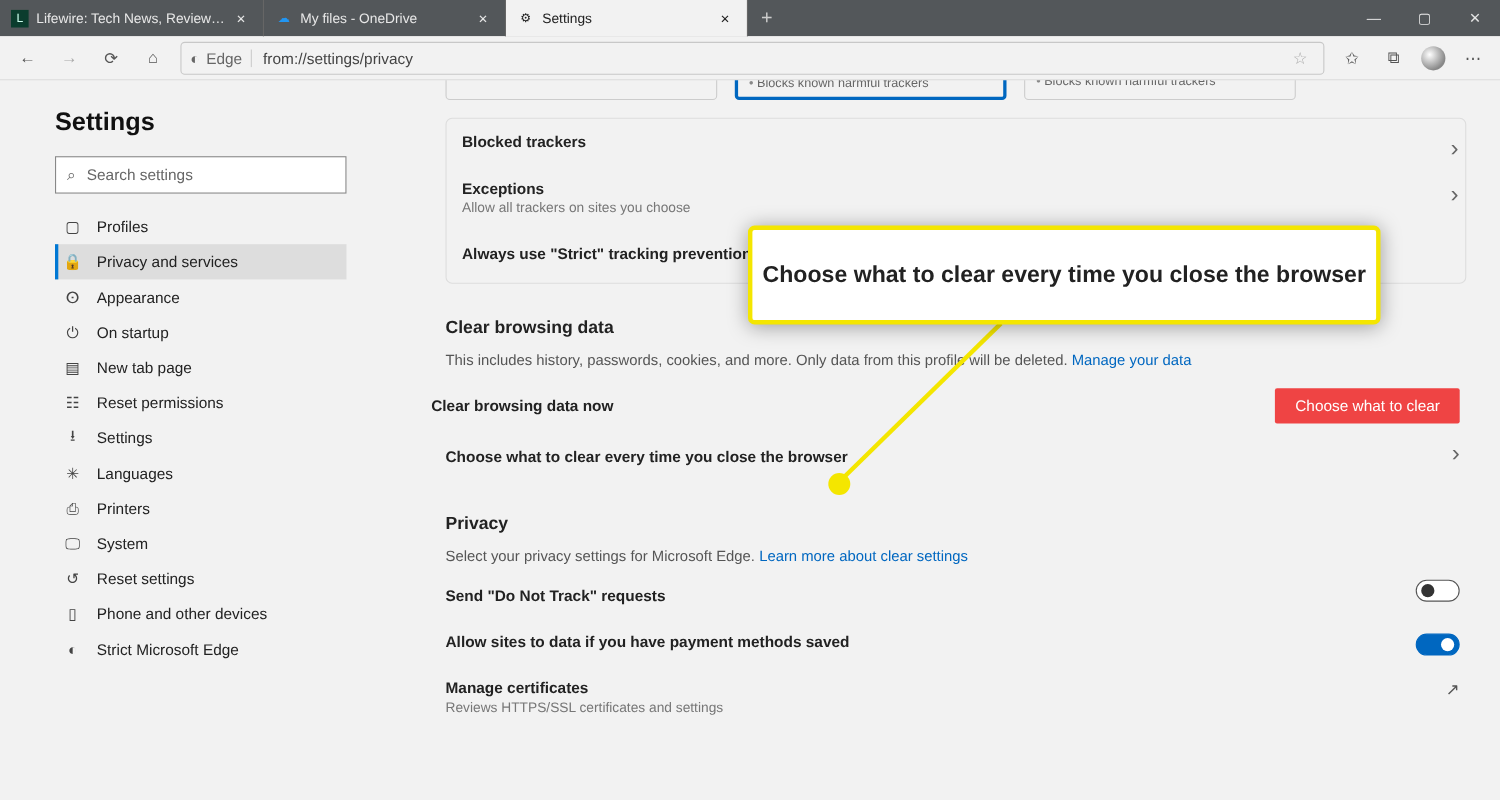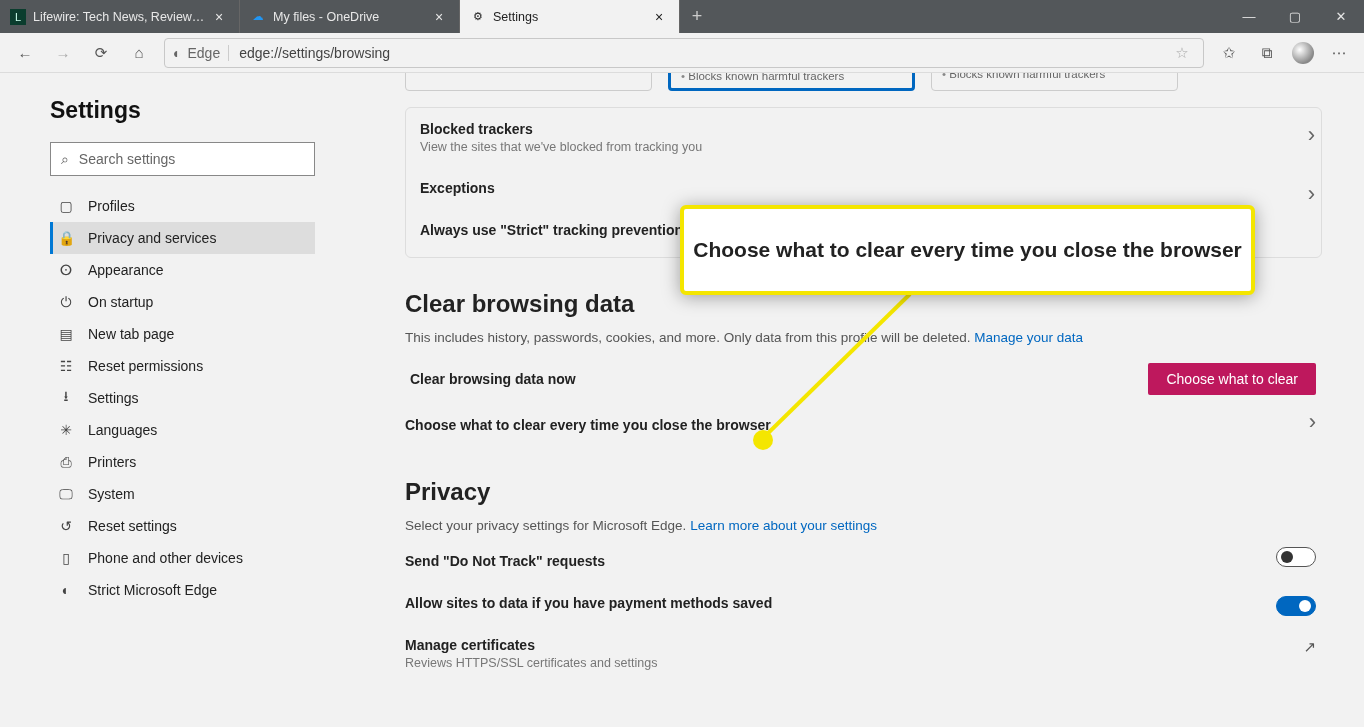--- a/index.html
+++ b/index.html
@@ -31,42 +31,42 @@
     .sidebar { width: 370px; padding: 24px 0 0 50px; }
     .sidebar h1 { font-size: 23px; font-weight: 600; color: #111; margin-bottom: 18px; }
     .search { width: 265px; height: 34px; border: 1px solid #888; background: #fff; display: flex; align-items: center; gap: 10px; padding: 0 10px; font-size: 14px; color: #666; }
     .nav { margin-top: 14px; display: flex; flex-direction: column; }
     .nav-item { display: flex; align-items: center; gap: 14px; padding: 7px 8px; font-size: 14px; color: #222; height: 32px; width: 265px; position: relative; }
     .nav-item.active { background: #ddd; }
     .nav-item.active::before { content: ""; position: absolute; left: 0; top: 0; bottom: 0; width: 3px; background: #0078d4; }
     .nav-item .ic { width: 16px; text-align: center; color: #444; }
 
     
-    .main { flex: 1; padding: 0 42px 30px 20px; overflow: hidden; position: relative; }
+    .main { flex: 1; padding: 0 31px 30px 20px; overflow: hidden; position: relative; }
     .cardrow { display: flex; gap: 16px; margin-left: 15px; margin-top: -12px;}
     .card { width: 247px; height: 30px; border: 1px solid #ccc; border-radius: 4px; font-size: 11.5px; color: #666; padding: 6px 10px; }
     .card.sel { border: 3px solid #0067c0; }
     .card .bullet::before { content: "•  "; color:#888;}
 
     .row { margin-left: 15px; padding: 13px 36px 13px 0; display: flex; align-items: flex-start; gap: 12px; position: relative; }
     .row .txt { flex: 1; }
     .row .title { font-size: 14px; font-weight: 600; color: #222; }
     .row .sub { font-size: 12.5px; color: #777; margin-top: 3px; }
     .row .right { position: absolute; right: 6px; top: 14px; color: #555; font-size: 16px; }
     .rowbox { margin-left: 15px; border: 1px solid #ddd; border-radius: 6px; padding: 0 0 6px 0;}
     .rowbox .row { margin-left: 0; padding: 13px 36px 13px 14px;}
 
     .section { margin-left: 15px; margin-top: 32px; }
-    .section h2 { font-size: 24px; font-weight: 600; color: #222; margin-bottom: 12px; }
+    .section h2 { font-size: 16px; font-weight: 600; color: #222; margin-bottom: 12px; }
     .section .desc { font-size: 13.5px; color: #555; }
     .section .desc a { color: #0067c0; }
 
-    .actionrow { margin-left: 20px; padding: 18px 6px 0 0; display: flex; align-items: center; }
+    .actionrow { margin-left: 2px; padding: 18px 6px 0 0; display: flex; align-items: center; }
     .actionrow .title { font-size: 14px; font-weight: 600; color: #222; flex: 1; }
-    .btn-primary { background: #be185d; color: #fff; font-size: 14px; padding: 8px 18px; border: none; border-radius: 2px; }
+    .btn-primary { background: #ef4444; color: #fff; font-size: 14px; padding: 8px 18px; border: none; border-radius: 2px; }
 
     .toggle { width: 40px; height: 20px; border-radius: 10px; border: 1px solid #555; position: relative; background: #fff; }
     .toggle .knob { width: 12px; height: 12px; border-radius: 50%; background: #333; position: absolute; top: 3px; left: 4px; }
     .toggle.on { background: #0067c0; border-color: #0067c0; }
     .toggle.on .knob { background: #fff; left: auto; right: 4px; }
 
     .ext-icon { width:15px; height:15px; font-size:15px; color:#555; }
 
     
     .callout { position: absolute; left: 680px; top: 205px; width: 575px; height: 90px; background: #fff; border: 4px solid #f4e600; border-radius: 6px; box-shadow: 0 2px 18px rgba(0,0,0,.35); display: flex; align-items: center; justify-content: center; font-size: 21px; font-weight: 600; color: #222; z-index: 50; }
@@ -105,21 +105,21 @@
 <div class="toolbar">
   <div class="tbtn">←</div>
   <div class="tbtn dim">→</div>
   <div class="tbtn">⟳</div>
   <div class="tbtn">⌂</div>
   <div class="addr">
     <span class="edge-label">
         <span>◐</span>
         <span>Edge</span>
       </span>
-    <span class="loc">edge://settings/browsing</span>
+    <span class="loc">from://settings/privacy</span>
     <span class="spacer"></span>
     <span class="tbtn dim">☆</span>
   </div>
   <div class="tbtn">✩</div>
   <div class="tbtn">⧉</div>
   <div class="avatar"></div>
   <div class="tbtn">⋯</div>
 </div>
 
 <div class="content">
@@ -190,27 +190,27 @@
     <div class="cardrow">
       <div class="card"></div>
       <div class="card sel"><span class="bullet">Blocks known harmful trackers</span></div>
       <div class="card"><span class="bullet">Blocks known harmful trackers</span></div>
     </div>
 
     <div class="rowbox" style="margin-top:16px;">
       <div class="row">
         <div class="txt">
           <div class="title">Blocked trackers</div>
-          <div class="sub">View the sites that we've blocked from tracking you</div>
         </div>
         <div class="right chevron"></div>
       </div>
       <div class="row">
         <div class="txt">
           <div class="title">Exceptions</div>
+          <div class="sub">Allow all trackers on sites you choose</div>
         </div>
         <div class="right chevron"></div>
       </div>
       <div class="row">
         <div class="txt">
           <div class="title">Always use "Strict" tracking prevention whe</div>
         </div>
       </div>
     </div>
 
@@ -229,21 +229,21 @@
     <div class="row" style="padding-top:22px;">
       <div class="txt">
           <div class="title">Choose what to clear every time you close the browser</div>
         </div>
       <div class="right chevron"></div>
     </div>
 
     <div class="section">
       <h2>Privacy</h2>
       <div class="desc">
-        <span>Select your privacy settings for Microsoft Edge. </span><a>Learn more about your settings</a>
+        <span>Select your privacy settings for Microsoft Edge. </span><a>Learn more about clear settings</a>
       </div>
     </div>
 
     <div class="row" style="padding-top:20px;">
       <div class="txt">
           <div class="title">Send "Do Not Track" requests</div>
         </div>
       <div class="right">
           <div class="toggle">
             <div class="knob"></div>

